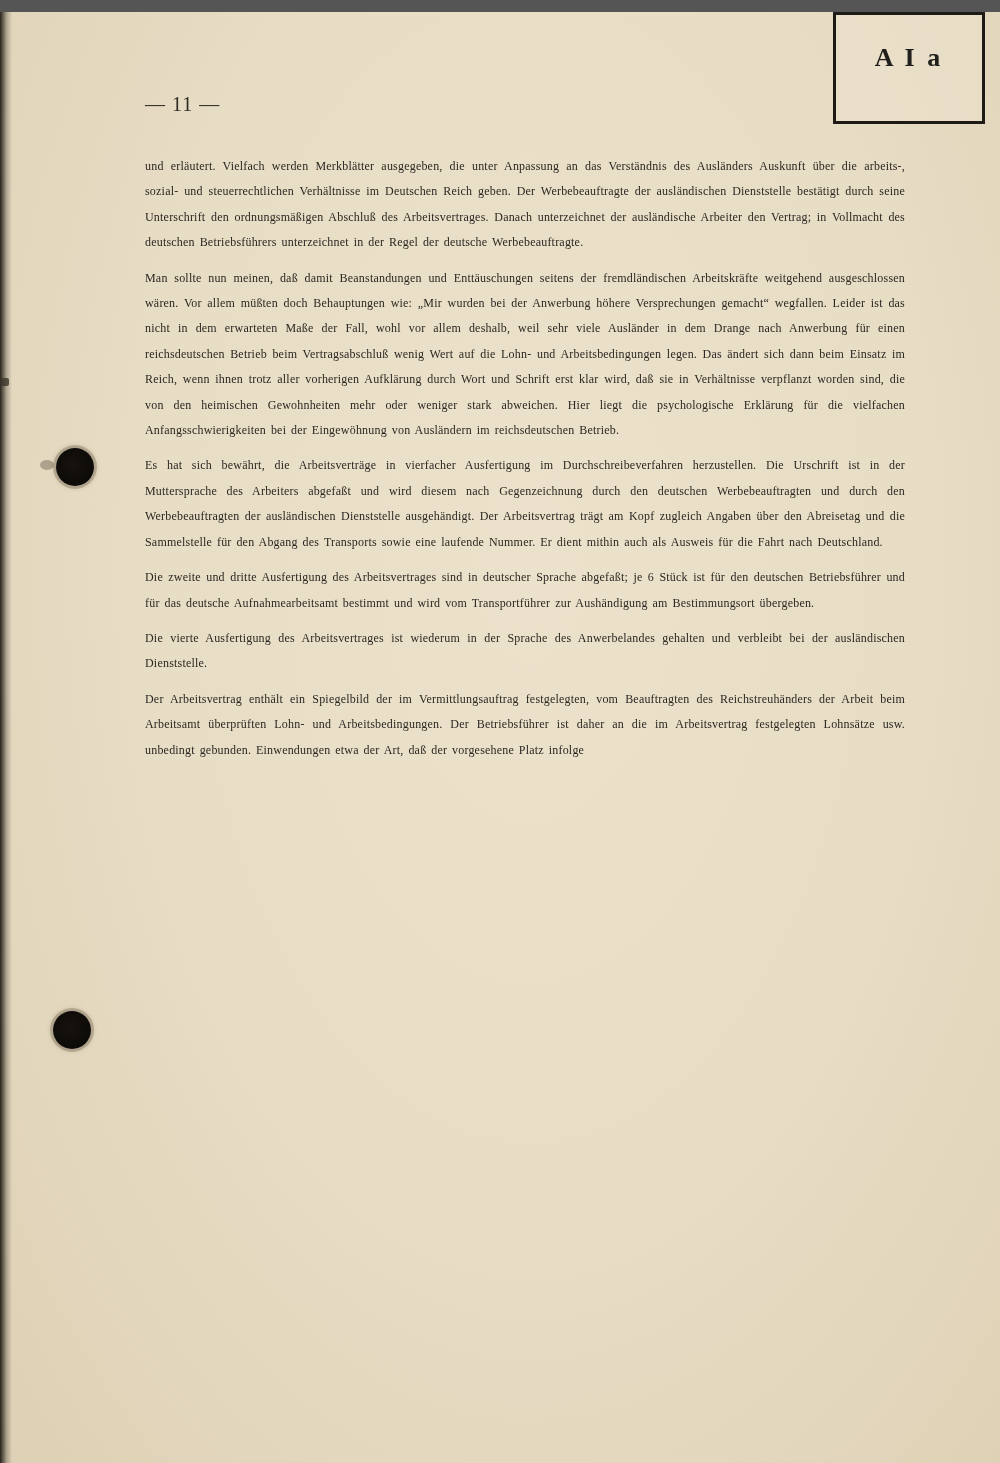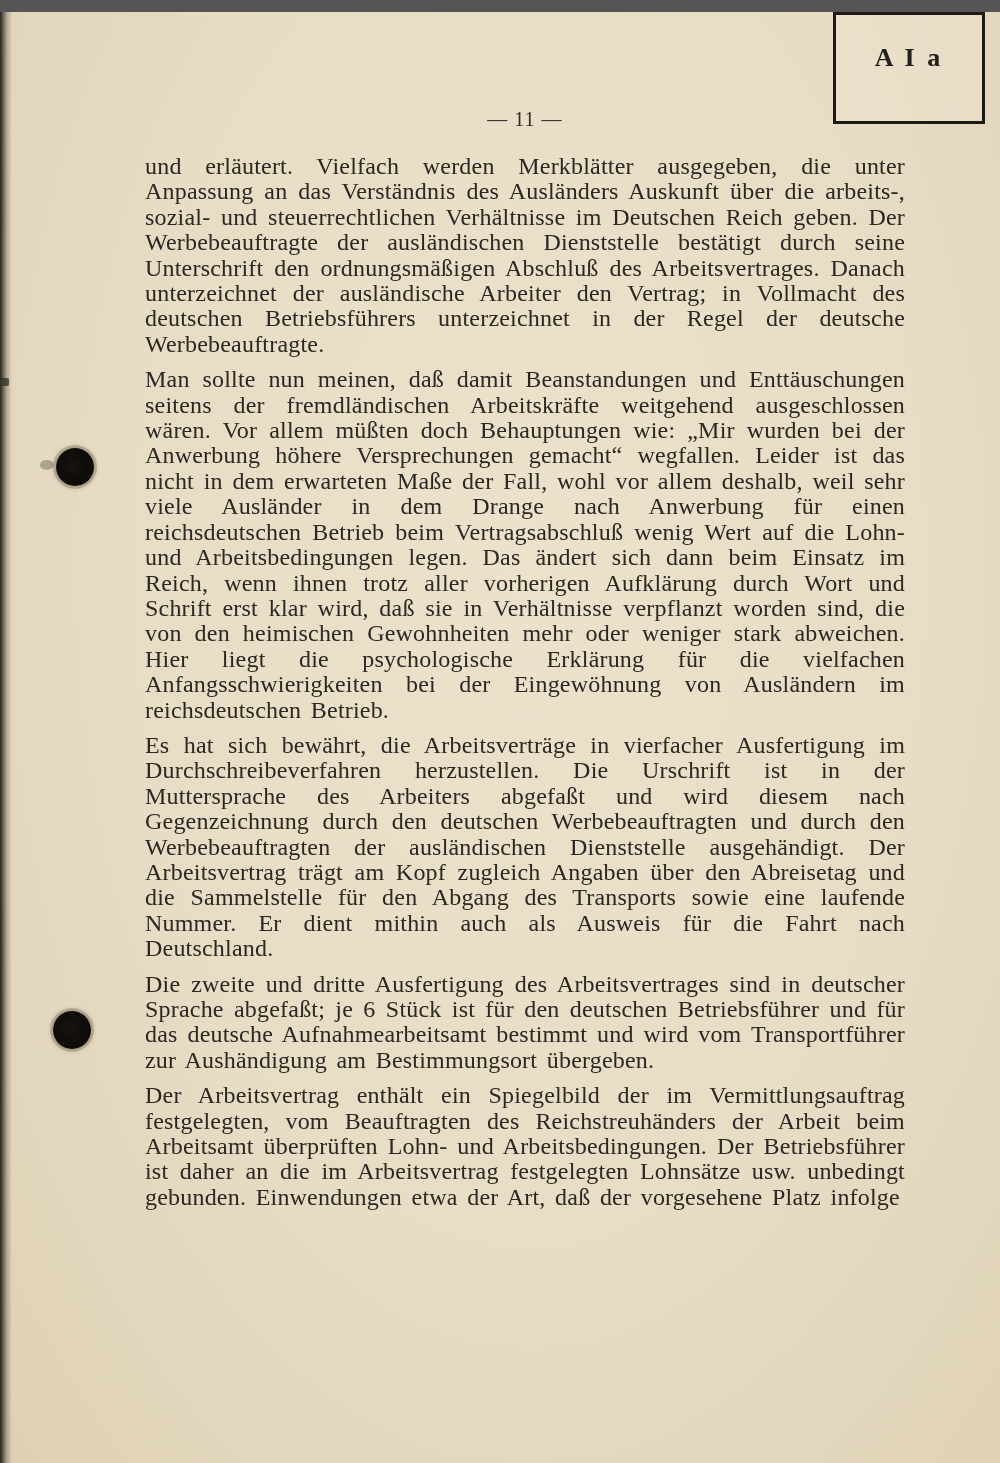--- a/index.html
+++ b/index.html
@@ -54,35 +54,34 @@
     text-align: center;
     font-size: 26px;
     font-weight: bold;
     letter-spacing: 3px;
     color: #21201c;
   }
   .page-number {
     position: absolute;
     left: 145px;
     width: 760px;
-    top: 96px;
-    text-align: center;
+    top: 81px;
     font-size: 20px;
     letter-spacing: 1px;
     color: #2e2a24;
   }
   .text-block {
     position: absolute;
     left: 145px;
     top: 142px;
     width: 760px;
   }
   .text-block p {
     margin: 0 0 10px 0;
-    font-size: 24px;
+    font-size: 12px;
     line-height: 25.4px;
     text-align: justify;
     word-spacing: 0.14em;
     letter-spacing: 0.2px;
     hyphens: auto;
     -webkit-hyphens: auto;
   }
   .hole {
     position: absolute;
     width: 38px;
@@ -132,16 +131,17 @@
   <div class="smudge-2"></div>
 
   <div class="hole hole-1"></div>
   <div class="hole hole-2"></div>
 
   <div class="text-block">
     <p>und erläutert. Vielfach werden Merkblätter ausgegeben, die unter Anpassung an das Verständnis des Ausländers Auskunft über die arbeits-, sozial- und steuerrechtlichen Verhältnisse im Deutschen Reich geben. Der Werbebeauftragte der ausländischen Dienststelle bestätigt durch seine Unterschrift den ordnungsmäßigen Abschluß des Arbeitsvertrages. Danach unterzeichnet der ausländische Arbeiter den Vertrag; in Vollmacht des deutschen Betriebsführers unterzeichnet in der Regel der deutsche Werbebeauftragte.</p>
     <p>Man sollte nun meinen, daß damit Beanstandungen und Enttäuschungen seitens der fremdländischen Arbeitskräfte weitgehend ausgeschlossen wären. Vor allem müßten doch Behauptungen wie: „Mir wurden bei der Anwerbung höhere Versprechungen gemacht“ wegfallen. Leider ist das nicht in dem erwarteten Maße der Fall, wohl vor allem deshalb, weil sehr viele Ausländer in dem Drange nach Anwerbung für einen reichsdeutschen Betrieb beim Vertragsabschluß wenig Wert auf die Lohn- und Arbeitsbedingungen legen. Das ändert sich dann beim Einsatz im Reich, wenn ihnen trotz aller vorherigen Aufklärung durch Wort und Schrift erst klar wird, daß sie in Verhältnisse verpflanzt worden sind, die von den heimischen Gewohnheiten mehr oder weniger stark abweichen. Hier liegt die psychologische Erklärung für die vielfachen Anfangsschwierigkeiten bei der Eingewöhnung von Ausländern im reichsdeutschen Betrieb.</p>
     <p>Es hat sich bewährt, die Arbeitsverträge in vierfacher Ausfertigung im Durchschreibeverfahren herzustellen. Die Urschrift ist in der Muttersprache des Arbeiters abgefaßt und wird diesem nach Gegenzeichnung durch den deutschen Werbebeauftragten und durch den Werbebeauftragten der ausländischen Dienststelle ausgehändigt. Der Arbeitsvertrag trägt am Kopf zugleich Angaben über den Abreisetag und die Sammelstelle für den Abgang des Transports sowie eine laufende Nummer. Er dient mithin auch als Ausweis für die Fahrt nach Deutschland.</p>
     <p>Die zweite und dritte Ausfertigung des Arbeitsvertrages sind in deutscher Sprache abgefaßt; je 6 Stück ist für den deutschen Betriebsführer und für das deutsche Aufnahmearbeitsamt bestimmt und wird vom Transportführer zur Aushändigung am Bestimmungsort übergeben.</p>
+    <p>Die vierte Ausfertigung des Arbeitsvertrages ist wiederum in der Sprache des Anwerbelandes gehalten und verbleibt bei der ausländischen Dienststelle.</p>
     <p>Der Arbeitsvertrag enthält ein Spiegelbild der im Vermittlungsauftrag festgelegten, vom Beauftragten des Reichstreuhänders der Arbeit beim Arbeitsamt überprüften Lohn- und Arbeitsbedingungen. Der Betriebsführer ist daher an die im Arbeitsvertrag festgelegten Lohnsätze usw. unbedingt gebunden. Einwendungen etwa der Art, daß der vorgesehene Platz infolge</p>
   </div>
 
 </div>
 
 </body></html>

